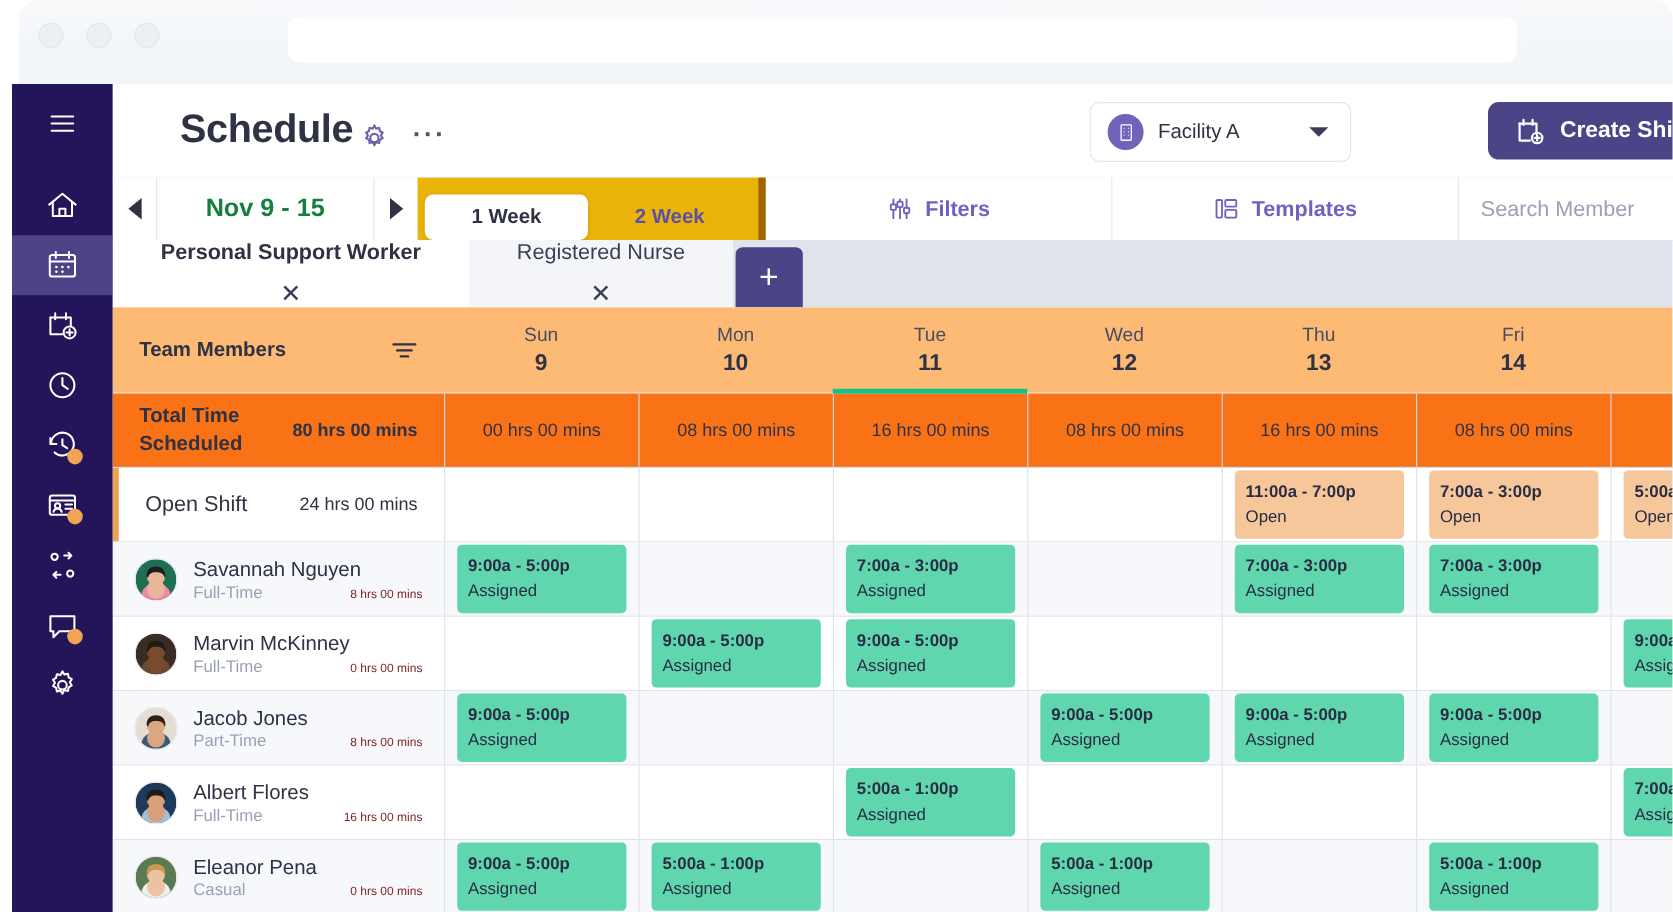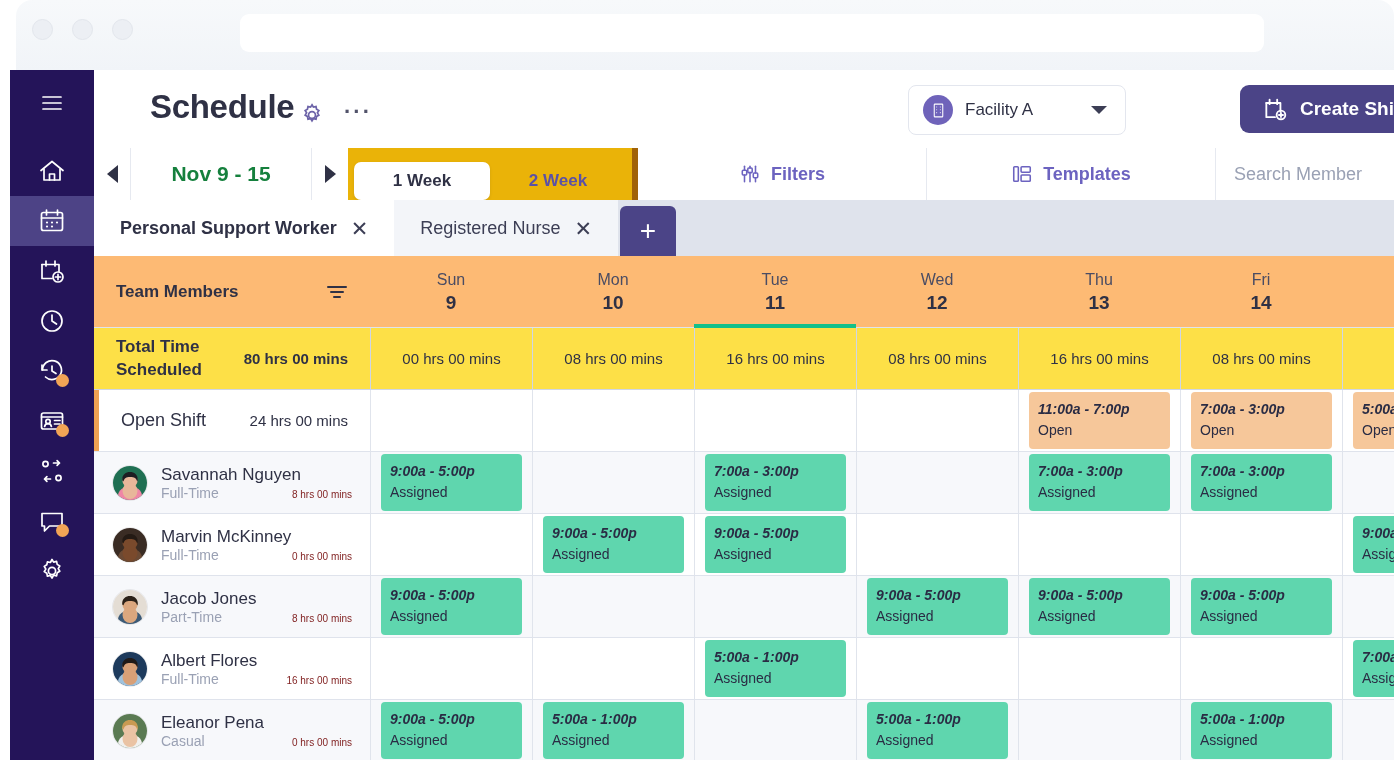--- a/index.html
+++ b/index.html
@@ -106,22 +106,22 @@
   .tb-cell svg{stroke:#6c63c0;fill:none;stroke-width:1.7;stroke-linecap:round;}
   .tb-search{flex:1;display:flex;align-items:center;padding-left:18px;
     font-size:18px;color:#9aa1b4;font-weight:400;}
 
   
   .tabrow{
     position:absolute;left:0;top:130px;width:1300px;height:56px;background:#dfe3ec;
     display:flex;align-items:flex-end;
   }
   .tab{
-    height:56px;display:flex;align-items:center;gap:14px;padding:0 26px;
-    font-size:18px;box-sizing:border-box;
+    height:56px;display:flex;align-items:center;gap:14px;padding:0 40px;
+    font-size:18px;box-sizing:border-box;flex-direction:column;
   }
   .tab.active{background:#ffffff;color:#2f3145;font-weight:700;}
   .tab.idle{background:#f3f5f9;color:#3c3e55;font-weight:400;}
   .tab .x{font-size:21px;color:#3c3e55;line-height:1;font-weight:400;}
   .tab-add{
     width:56px;height:50px;background:#4b4487;color:#fff;font-size:28px;font-weight:300;
     display:flex;align-items:center;justify-content:center;border-radius:6px 6px 0 0;margin-left:2px;
   }
 
   
@@ -137,21 +137,21 @@
     border-bottom:none;position:relative;}
   .tm-label{font-size:17px;font-weight:700;color:#2f3145;}
   .tm-filter{position:absolute;right:22px;top:27px;width:22px;height:18px;}
   .tm-filter svg{width:22px;height:18px;stroke:#2f3145;stroke-width:2;stroke-linecap:round;}
   .hdrrow .c-day{display:flex;flex-direction:column;align-items:center;justify-content:center;border-left:none;position:relative;}
   .dow{font-size:16px;color:#4a4c63;line-height:1.45;}
   .dnum{font-size:19px;font-weight:700;color:#2f3145;line-height:1.3;}
   .today-underline{position:absolute;left:0;bottom:-1px;width:100%;height:4px;background:#12c08a;}
 
   
-  .totrow{height:62px;background:#fde047;border-bottom:1px solid #cfd6e5;}
+  .totrow{height:62px;background:#f97316;border-bottom:1px solid #cfd6e5;}
   .totrow .c-name{display:flex;align-items:center;justify-content:space-between;padding:0 22px;box-sizing:border-box;}
   .tot-lbl{font-size:17px;font-weight:700;color:#2f3145;line-height:1.32;max-width:120px;}
   .tot-val{font-size:15px;font-weight:700;color:#2f3145;}
   .totrow .c-day{display:flex;align-items:center;justify-content:center;font-size:15px;color:#2f3145;border-left:1px solid #cfd6e5;}
 
   
   .openrow{height:62px;background:#ffffff;border-bottom:1px solid #dfe3ec;}
   .openrow .c-name{display:flex;align-items:center;justify-content:space-between;padding:0 22px;box-sizing:border-box;
     border-left:5px solid #f0a253;}
   .open-lbl{font-size:18px;color:#2f3145;}
@@ -170,21 +170,21 @@
   .mem-name{font-size:17px;color:#2f3145;line-height:1.28;}
   .mem-sub{display:flex;justify-content:space-between;align-items:baseline;}
   .mem-type{font-size:14px;color:#9aa1b4;}
   .mem-hrs{font-size:10px;color:#7f1d1d;}
   .memrow .c-day{display:flex;align-items:center;padding:0 10px;box-sizing:border-box;}
 
   
   .chip{width:100%;box-sizing:border-box;border-radius:4px;padding:7px 9px 8px;}
   .chip.assigned{background:#5fd6ae;}
   .chip.open{background:#f6c79a;}
-  .chip-time{font-size:14px;font-weight:700;color:#2a2c44;line-height:1.5;white-space:nowrap;font-style:italic;}
+  .chip-time{font-size:14px;font-weight:700;color:#2a2c44;line-height:1.5;white-space:nowrap;}
   .chip-state{font-size:14px;color:#2a2c44;line-height:1.5;white-space:nowrap;}
   .cell-empty{width:100%;height:1px;}
 </style>
 </head>
 <body>
 
 <div id="app">
 
   <div class="browser-chrome">
     <div class="dots">

